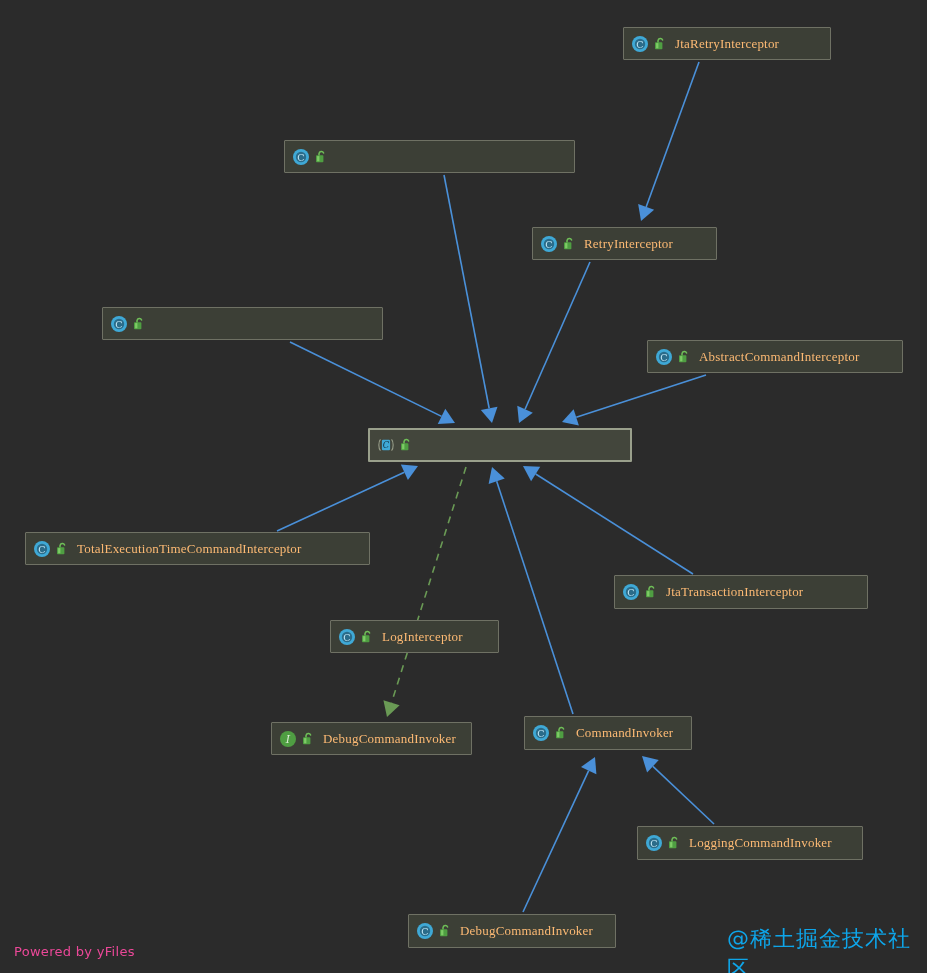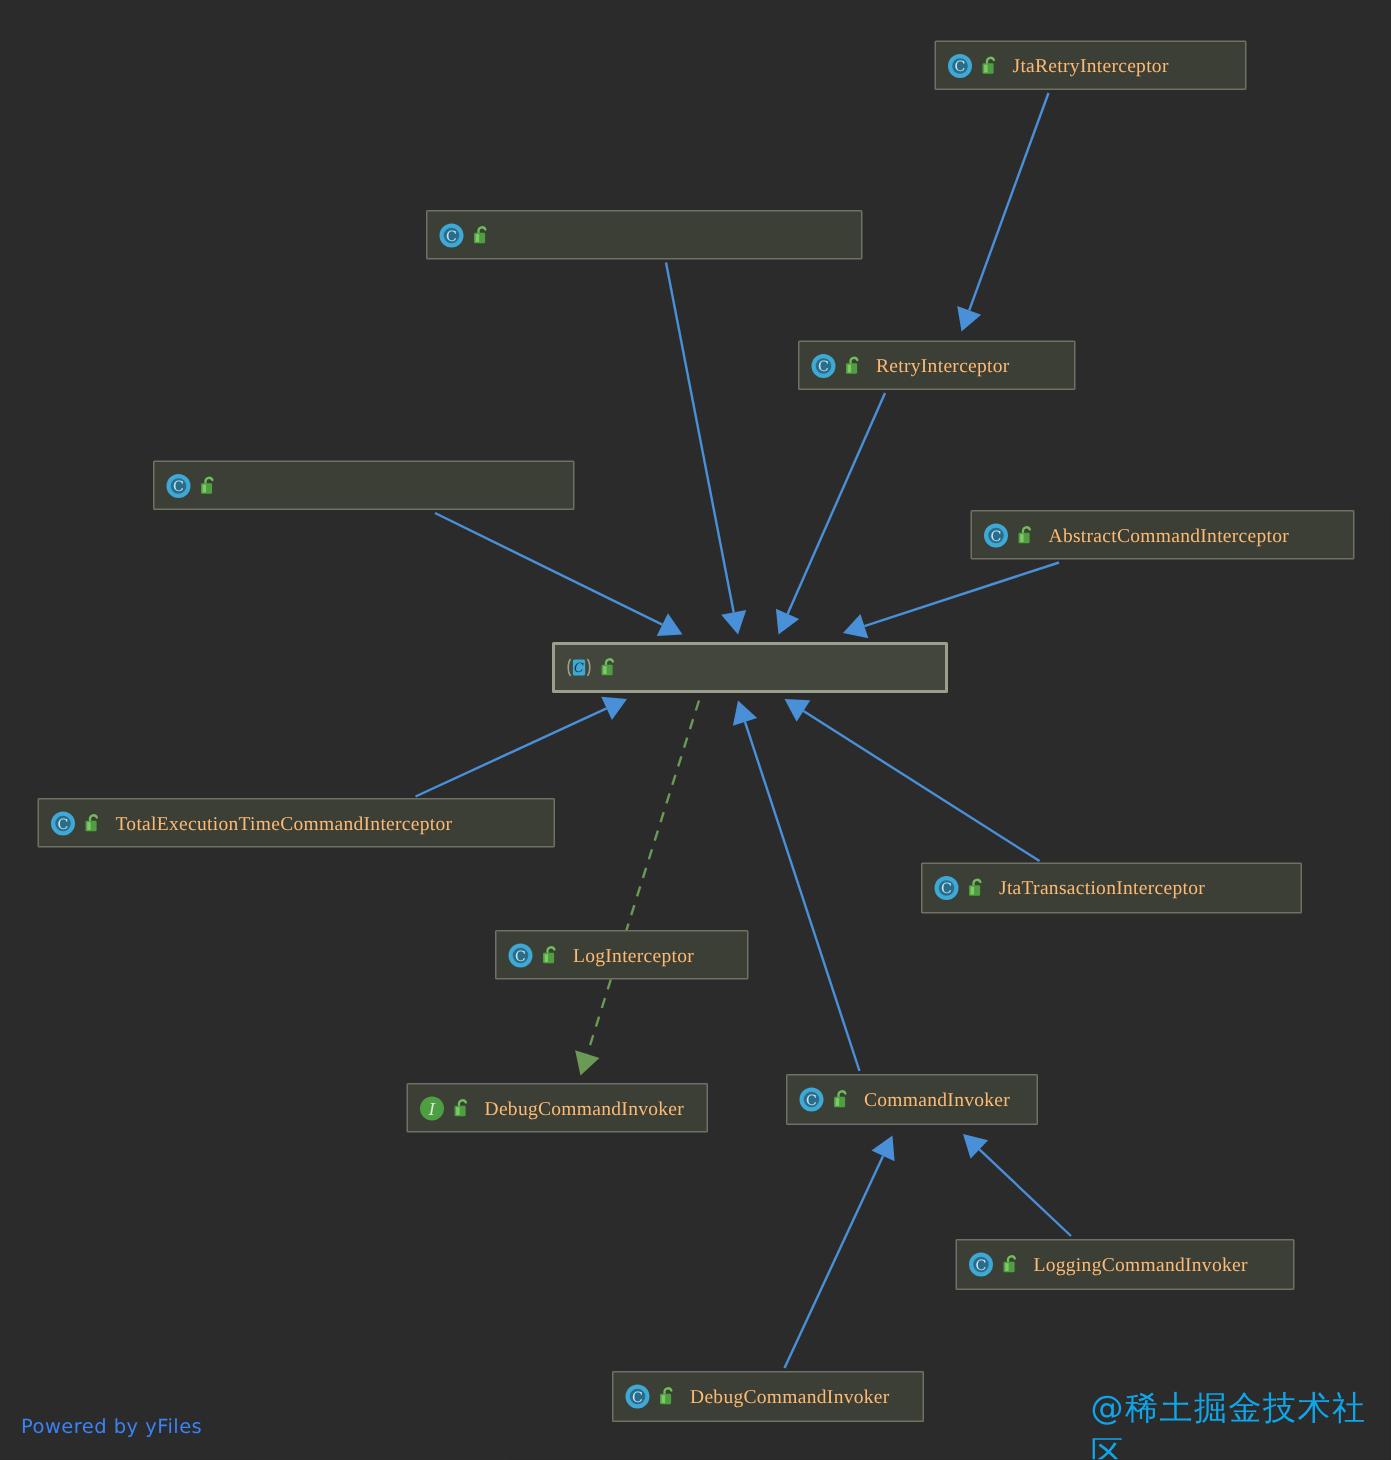--- a/index.html
+++ b/index.html
@@ -63,21 +63,21 @@
     width: 13px;
     height: 14px;
     margin-left: 4px;
   }
   .watermark-yfiles {
     position: absolute;
     left: 14px;
     top: 944px;
     font-family: "DejaVu Sans", "Liberation Sans", sans-serif;
     font-size: 13px;
-    color: #3b82f6;
+    color: #ec4899;
     letter-spacing: 0.3px;
     z-index: 3;
   }
   .watermark-cn {
     position: absolute;
     left: 727px;
     top: 924px;
     font-family: "DejaVu Sans", "Liberation Sans", sans-serif;
     font-size: 22px;
     color: #0ea5e9;

